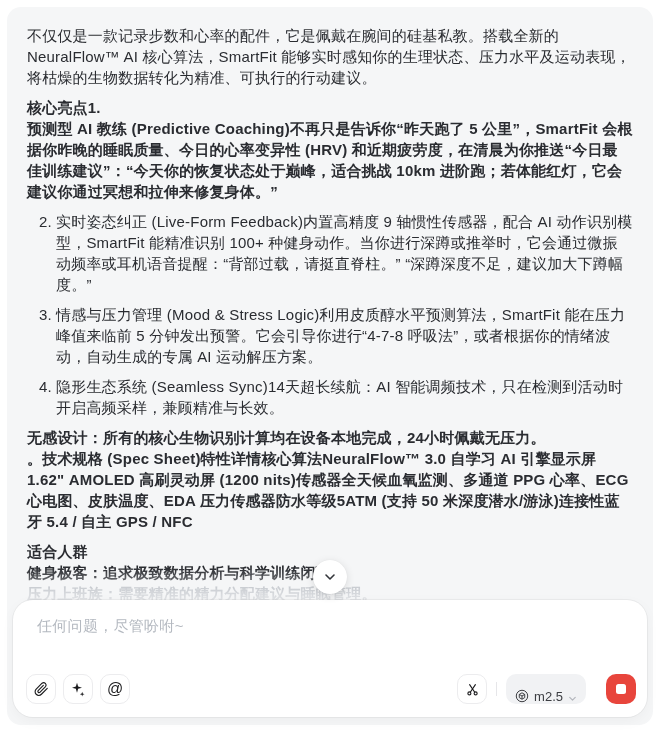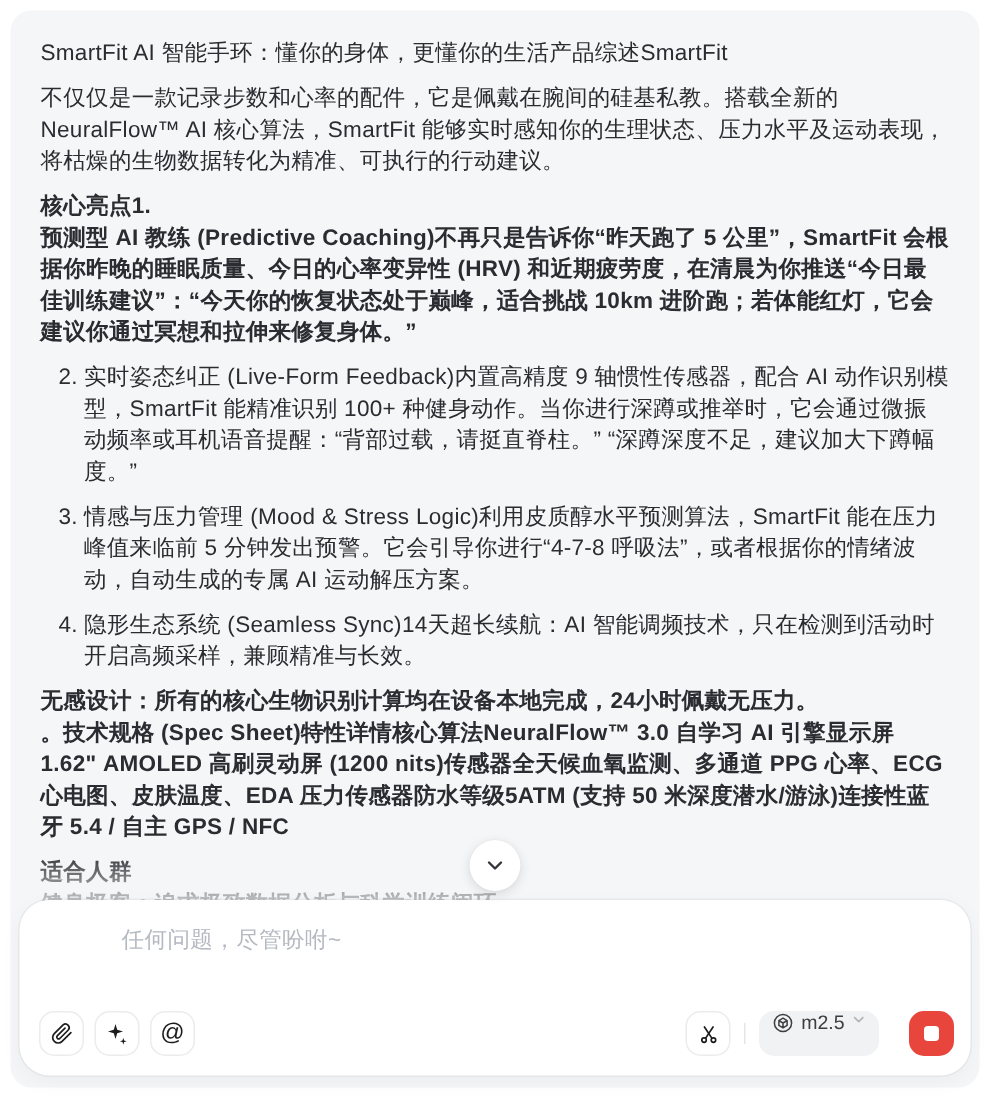--- a/index.html
+++ b/index.html
@@ -34,54 +34,53 @@
     box-shadow:0 2px 8px rgba(0,0,0,.12),0 0 1px rgba(0,0,0,.08);
     display:flex;align-items:center;justify-content:center;color:#33353a;
   }
   .composer{
     position:absolute;left:13px;right:13px;bottom:15px;height:117px;z-index:2;
     background:#ffffff;border-radius:20px;
     box-shadow:0 0 0 1px rgba(0,0,0,.045),0 4px 14px rgba(0,0,0,.04);
   }
   .composer .placeholder{
     position:absolute;top:17px;left:24px;right:24px;
-    font-size:15px;color:#b4b9c0;letter-spacing:.3px;margin-left:44px;
+    font-size:15px;color:#b4b9c0;letter-spacing:.3px;
   }
   .toolbar{
     position:absolute;left:13px;right:11px;bottom:13px;
     display:flex;align-items:center;
   }
   .tb-btn{
     width:30px;height:30px;border-radius:10px;background:#fff;
     border:1px solid #ececee;box-sizing:border-box;cursor:pointer;
     display:flex;align-items:center;justify-content:center;
     color:#1c1c1e;margin-right:7px;padding:0;font-family:inherit;
   }
   .at-glyph{font-size:16px;font-weight:500;line-height:1;}
   .right-group{margin-left:auto;display:flex;align-items:center;}
   .divider{width:1px;height:14px;background:#e6e6e9;margin:0 9px 0 2px;}
   .model-pill{
     height:30px;border-radius:10px;background:#f1f2f4;border:none;cursor:pointer;
-    display:flex;align-items:flex-start;gap:4px;padding:0 8px;font-family:inherit;
+    display:flex;align-items:flex-end;gap:4px;padding:0 8px;font-family:inherit;
   }
   .model-pill .label{font-size:13px;color:#3c3e42;font-weight:500;}
   .stop-btn{
     width:30px;height:30px;border-radius:10px;border:none;cursor:pointer;
     background:#e8453c;margin-left:20px;position:relative;
     display:flex;align-items:center;justify-content:center;
   }
   .stop-square{width:10px;height:10px;background:#ffffff;border-radius:2.5px;}
   svg{display:block;}
 </style>
 </head>
 <body>
 
 <div class="panel">
   <div class="content">
-    <p>SmartFit AI 智能手环：懂你的身体，更懂你的生活产品综述SmartFit</p>
     <p>不仅仅是一款记录步数和心率的配件，它是佩戴在腕间的硅基私教。搭载全新的 NeuralFlow™ AI 核心算法，SmartFit 能够实时感知你的生理状态、压力水平及运动表现，将枯燥的生物数据转化为精准、可执行的行动建议。</p>
     <p class="group">核心亮点1.</p>
     <p class="tight">预测型 AI 教练 (Predictive Coaching)不再只是告诉你“昨天跑了 5 公里”，SmartFit 会根据你昨晚的睡眠质量、今日的心率变异性 (HRV) 和近期疲劳度，在清晨为你推送“今日最佳训练建议”：“今天你的恢复状态处于巅峰，适合挑战 10km 进阶跑；若体能红灯，它会建议你通过冥想和拉伸来修复身体。”</p>
     <div class="li">
       <span class="num">2.</span>
       <span>实时姿态纠正 (Live-Form Feedback)内置高精度 9 轴惯性传感器，配合 AI 动作识别模型，SmartFit 能精准识别 100+ 种健身动作。当你进行深蹲或推举时，它会通过微振动频率或耳机语音提醒：“背部过载，请挺直脊柱。” “深蹲深度不足，建议加大下蹲幅度。”</span>
     </div>
     <div class="li">
       <span class="num">3.</span>
       <span>情感与压力管理 (Mood &amp; Stress Logic)利用皮质醇水平预测算法，SmartFit 能在压力峰值来临前 5 分钟发出预警。它会引导你进行“4-7-8 呼吸法”，或者根据你的情绪波动，自动生成的专属 AI 运动解压方案。</span>

